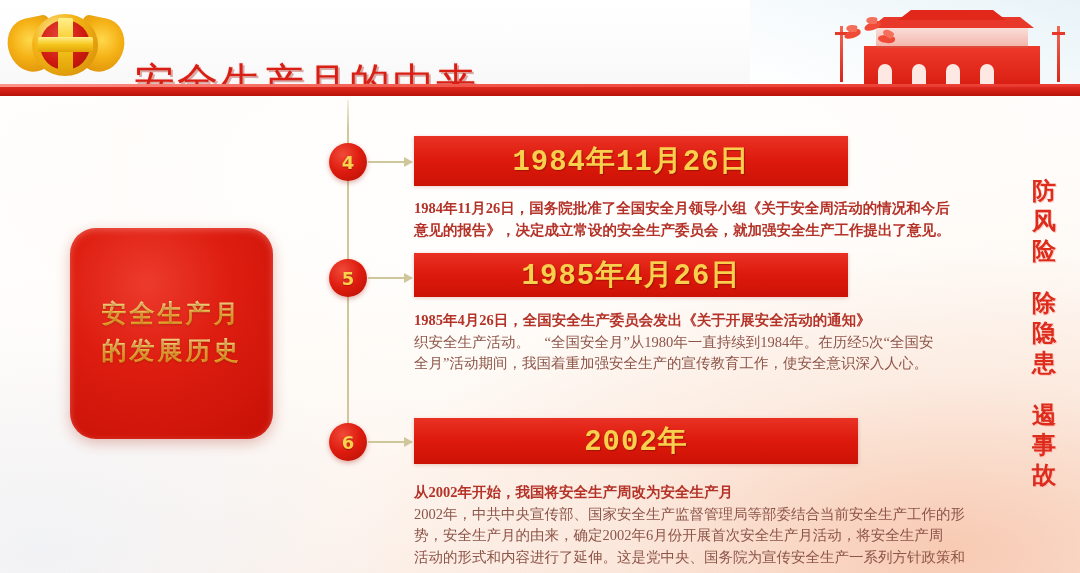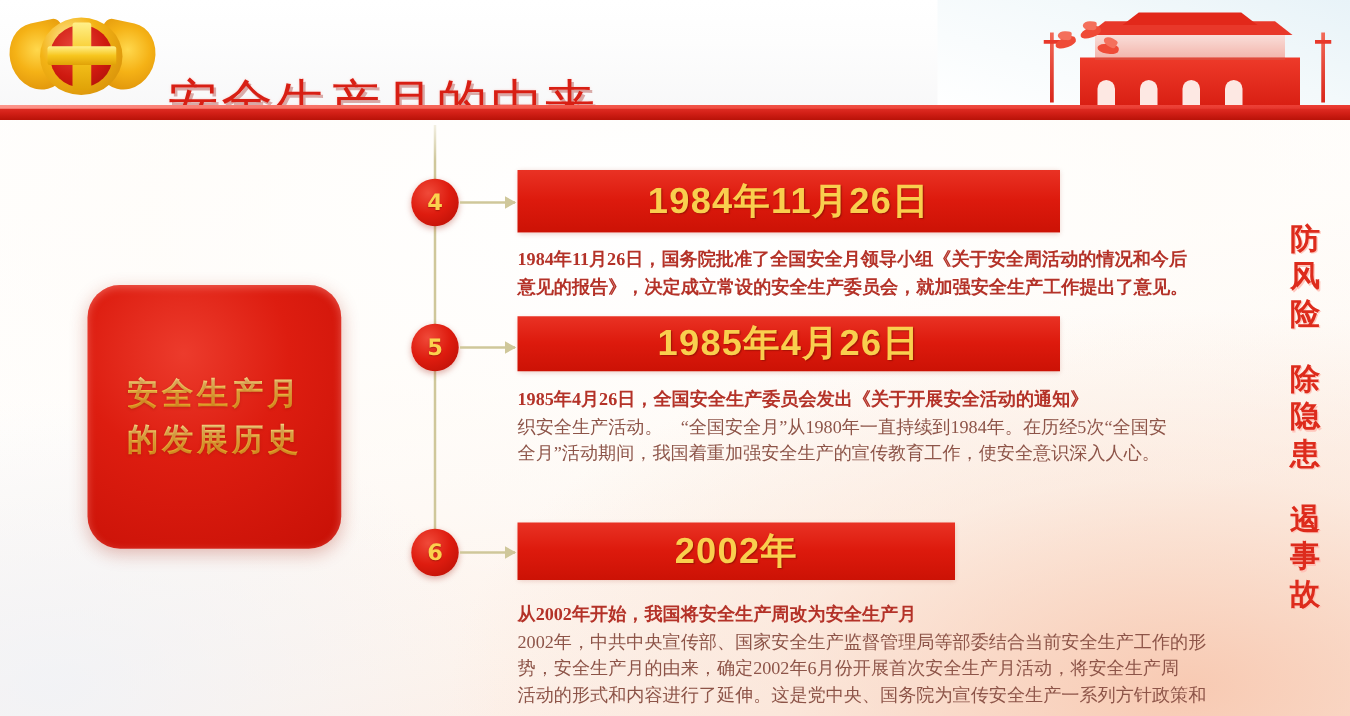--- a/index.html
+++ b/index.html
@@ -163,21 +163,21 @@
     position: absolute;
     left: 70px; top: 228px;
     width: 203px; height: 211px;
     border-radius: 26px;
     background: radial-gradient(circle at 38% 26%, #ec3b2c 0%, #dd1d10 42%, #c71006 100%);
     box-shadow: 0 4px 14px rgba(170,40,20,0.30), inset 0 2px 7px rgba(255,160,150,0.45);
     display: flex; flex-direction: column;
     align-items: center; justify-content: center;
   }
   .title-card-line {
-    font-family: Liberation Serif, serif;
+    font-family: Liberation Mono, monospace;
     font-size: 25px;
     font-weight: bold;
     letter-spacing: 3px;
     line-height: 1.48;
     background: linear-gradient(180deg, #fff3b0 0%, #fbd24e 45%, #e9a415 100%);
     -webkit-background-clip: text;
     background-clip: text;
     color: transparent;
     text-shadow: 0 1px 2px rgba(130,20,0,0.35);
     white-space: nowrap;
@@ -218,21 +218,21 @@
   }
 
   
   .banner {
     position: absolute;
     background: linear-gradient(180deg, #e93224 0%, #dd1a0d 48%, #cc1205 100%);
     display: flex; align-items: center; justify-content: center;
     box-shadow: 0 1px 4px rgba(160,30,15,0.22);
   }
   .banner-text {
-    font-family: Liberation Sans, sans-serif;
+    font-family: Liberation Mono, monospace;
     font-size: 29px;
     font-weight: bold;
     letter-spacing: 1px;
     color: #f9cf4e;
     text-shadow: 1px 1px 1px rgba(120,15,0,0.55);
     white-space: nowrap;
   }
 
   .body-block { position: absolute; }
   .body-line {
@@ -336,21 +336,21 @@
     <span class="banner-text">1985年4月26日</span>
   </div>
   <div class="body-block" style="left:414px; top:310px; width:616px;">
     <div class="body-line lead">1985年4月26日，全国安全生产委员会发出《关于开展安全活动的通知》</div>
     <div class="body-line">织安全生产活动。　“全国安全月”从1980年一直持续到1984年。在历经5次“全国安</div>
     <div class="body-line">全月”活动期间，我国着重加强安全生产的宣传教育工作，使安全意识深入人心。</div>
   </div>
 
   <div class="node" style="left:329px; top:423px;">6</div>
   <div class="connector" style="left:368px; top:441px; width:44px;"></div>
-  <div class="banner" style="left:414px; top:418px; width:350px; height:46px;">
+  <div class="banner" style="left:414px; top:418px; width:444px; height:46px;">
     <span class="banner-text">2002年</span>
   </div>
   <div class="body-block" style="left:414px; top:470px; width:616px;margin-top:12px;">
     <div class="body-line lead">从2002年开始，我国将安全生产周改为安全生产月</div>
     <div class="body-line">2002年，中共中央宣传部、国家安全生产监督管理局等部委结合当前安全生产工作的形</div>
     <div class="body-line">势，安全生产月的由来，确定2002年6月份开展首次安全生产月活动，将安全生产周</div>
     <div class="body-line">活动的形式和内容进行了延伸。这是党中央、国务院为宣传安全生产一系列方针政策和</div>
   </div>
 
   <div class="slogan">

